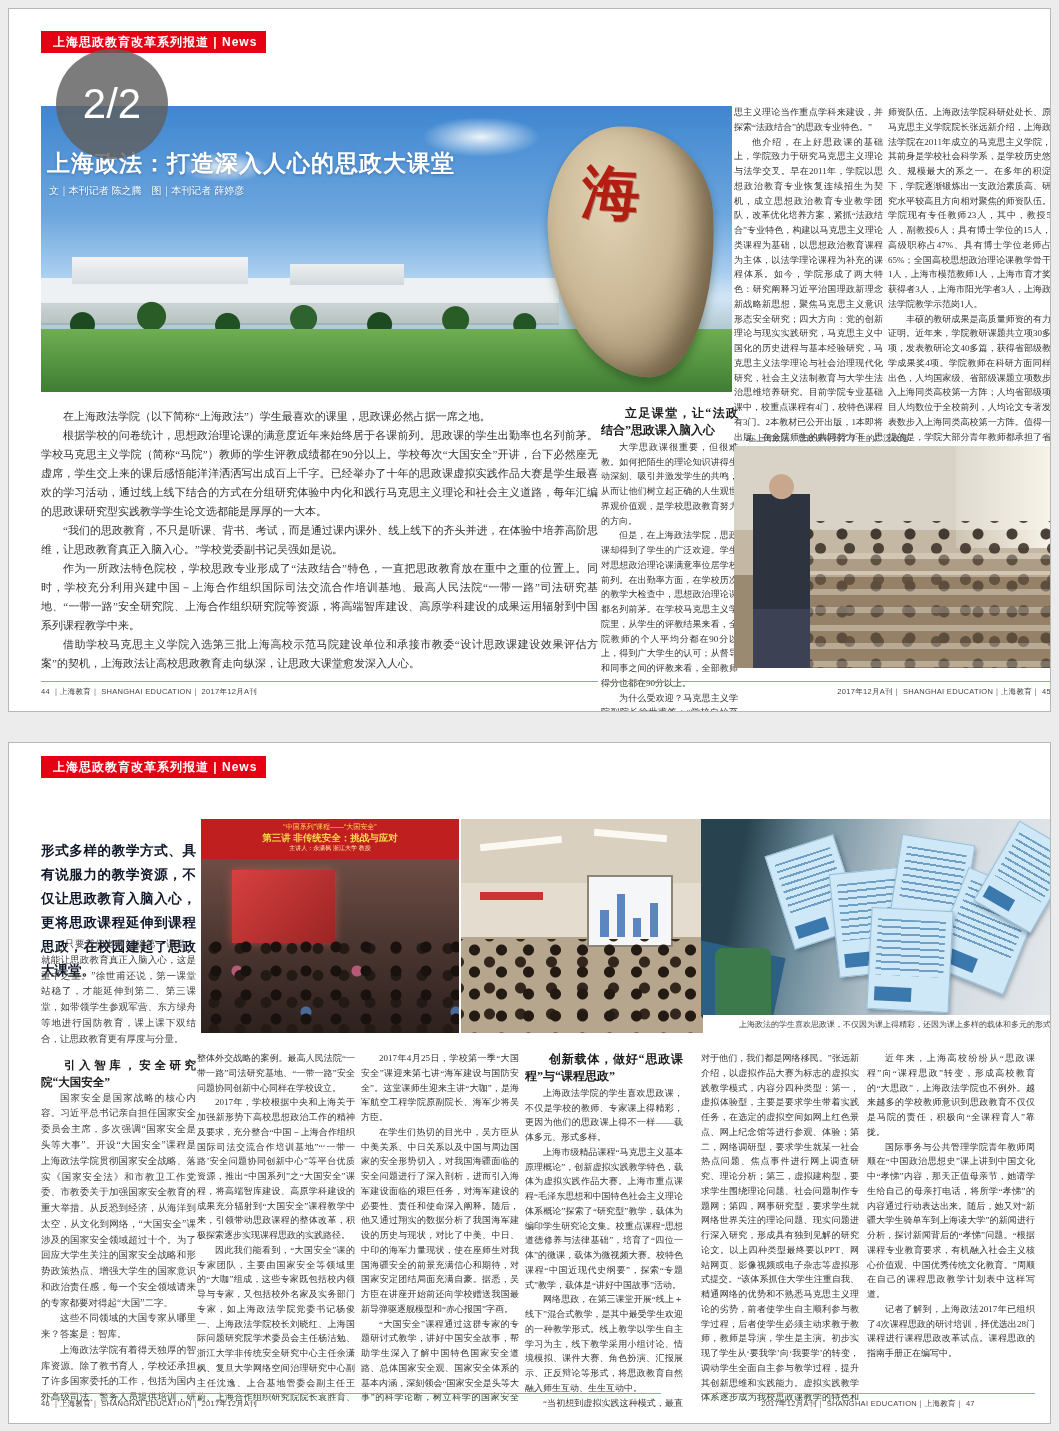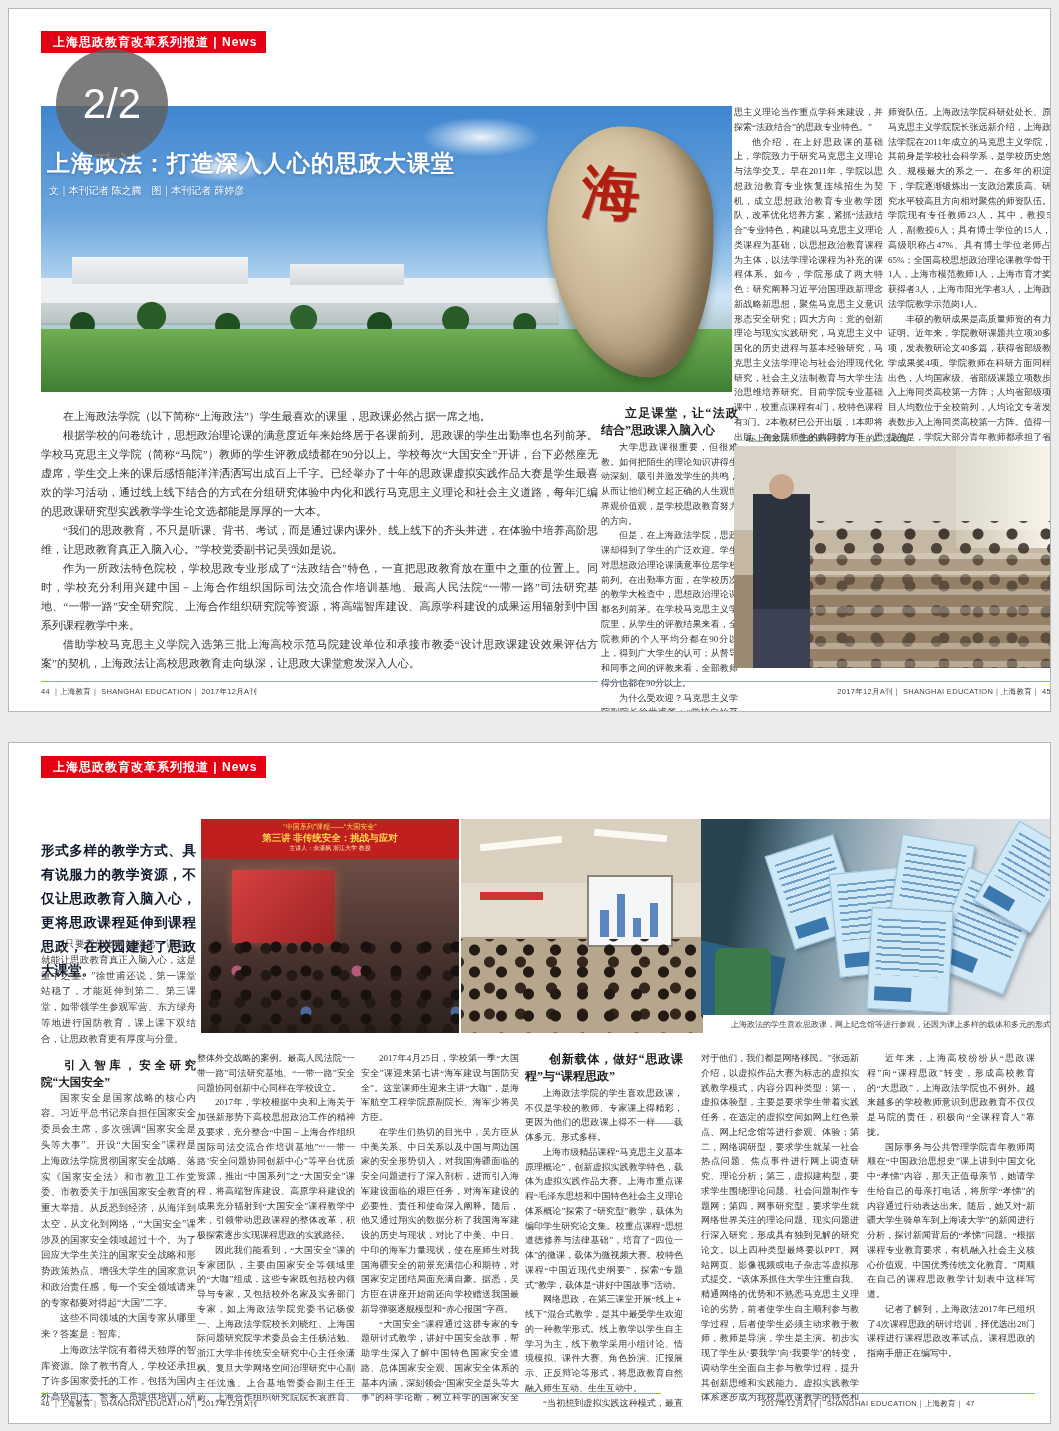--- a/index.html
+++ b/index.html
@@ -296,21 +296,21 @@
   <div class="photoR">
     <div class="cloth"></div>
     <div class="green"></div>
     <div class="book" style="left:22%;top:12%;width:70px;height:96px;transform:rotate(-18deg);"></div>
     <div class="book" style="left:38%;top:26%;width:76px;height:102px;transform:rotate(-6deg);"></div>
     <div class="book" style="left:55%;top:10%;width:72px;height:98px;transform:rotate(9deg);"></div>
     <div class="book" style="left:70%;top:30%;width:78px;height:104px;transform:rotate(22deg);"></div>
     <div class="book" style="left:48%;top:46%;width:80px;height:100px;transform:rotate(3deg);"></div>
     <div class="book" style="left:83%;top:6%;width:64px;height:90px;transform:rotate(30deg);"></div>
   </div>
-  <div class="photo-caption" style="left:692px;top:276px;width:350px;text-align:right;font-size:8px;">上海政法的学生喜欢思政课，网上纪念馆等进行参观，还因为课上多样的载体和多元的形式</div>
+  <div class="photo-caption" style="left:692px;top:276px;width:350px;text-align:right;font-size:8px;">上海政法的学生喜欢思政课，不仅因为课上得精彩，还因为课上多样的载体和多元的形式</div>
 
   <div class="bodyblock serif narrowcol s2col" id="s2c2">
     <p class="noindent">整体外交战略的案例。最高人民法院“一带一路”司法研究基地、“一带一路”安全问题协同创新中心同样在学校设立。</p>
     <p>2017年，学校根据中央和上海关于加强新形势下高校思想政治工作的精神及要求，充分整合“中国－上海合作组织国际司法交流合作培训基地”“‘一带一路’安全问题协同创新中心”等平台优质资源，推出“中国系列”之“大国安全”课程，将高端智库建设、高原学科建设的成果充分辐射到“大国安全”课程教学中来，引领带动思政课程的整体改革，积极探索逐步实现课程思政的实践路径。</p>
     <p>因此我们能看到，“大国安全”课的专家团队，主要由国家安全等领域里的“大咖”组成，这些专家既包括校内领导与专家，又包括校外名家及实务部门专家，如上海政法学院党委书记杨俊一、上海政法学院校长刘晓红、上海国际问题研究院学术委员会主任杨洁勉、浙江大学非传统安全研究中心主任余潇枫、复旦大学网络空间治理研究中心副主任沈逸、上合基地管委会副主任王蔚、上海合作组织研究院院长袁胜育、国际事务与管理学院院长汪伟民、科研处处长张远新、经济法学院副院长杨华等。</p>
   </div>
 
   <div class="bodyblock serif narrowcol s2col" id="s2c3">
     <p>2017年4月25日，学校第一季“大国安全”课迎来第七讲“海军建设与国防安全”。这堂课师生迎来主讲“大咖”，是海军航空工程学院原副院长、海军少将吴方臣。</p>
     <p>在学生们热切的目光中，吴方臣从中美关系、中日关系以及中国与周边国家的安全形势切入，对我国海疆面临的安全问题进行了深入剖析，进而引入海军建设面临的艰巨任务，对海军建设的必要性、责任和使命深入阐释。随后，他又通过翔实的数据分析了我国海军建设的历史与现状，对比了中美、中日、中印的海军力量现状，使在座师生对我国海疆安全的前景充满信心和期待，对国家安定团结局面充满自豪。据悉，吴方臣在讲座开始前还向学校赠送我国最新导弹驱逐舰模型和“赤心报国”字画。</p>

